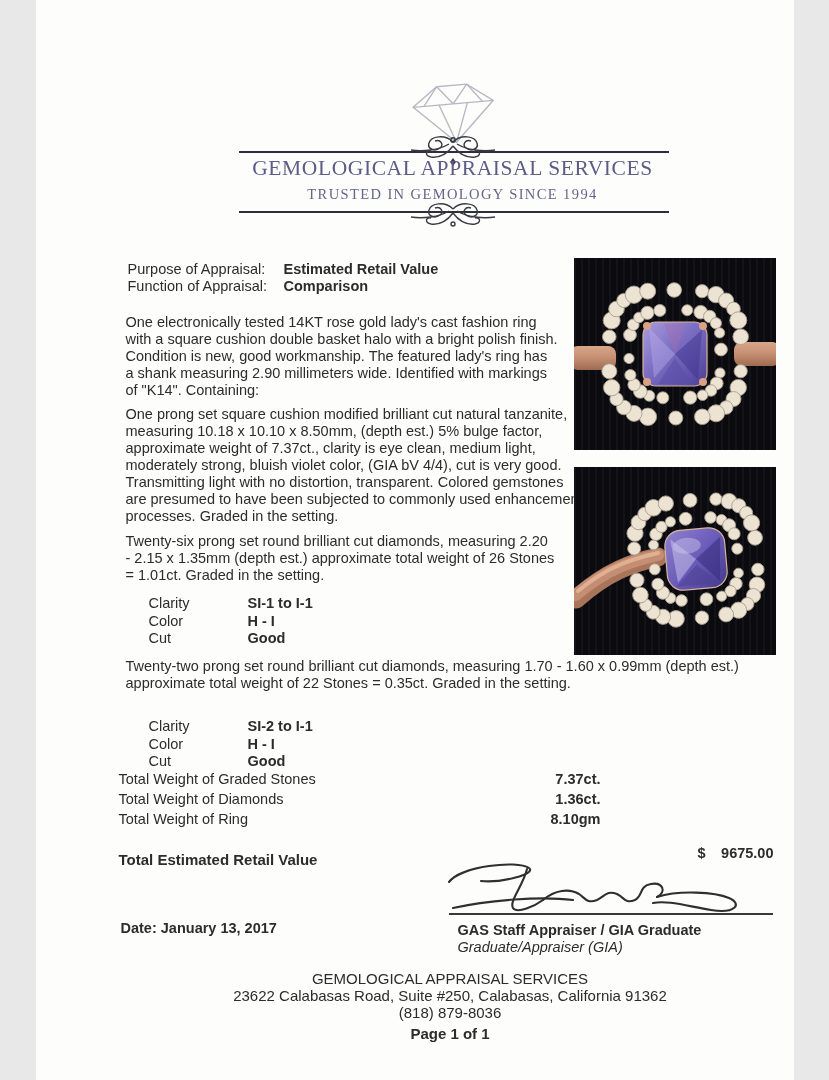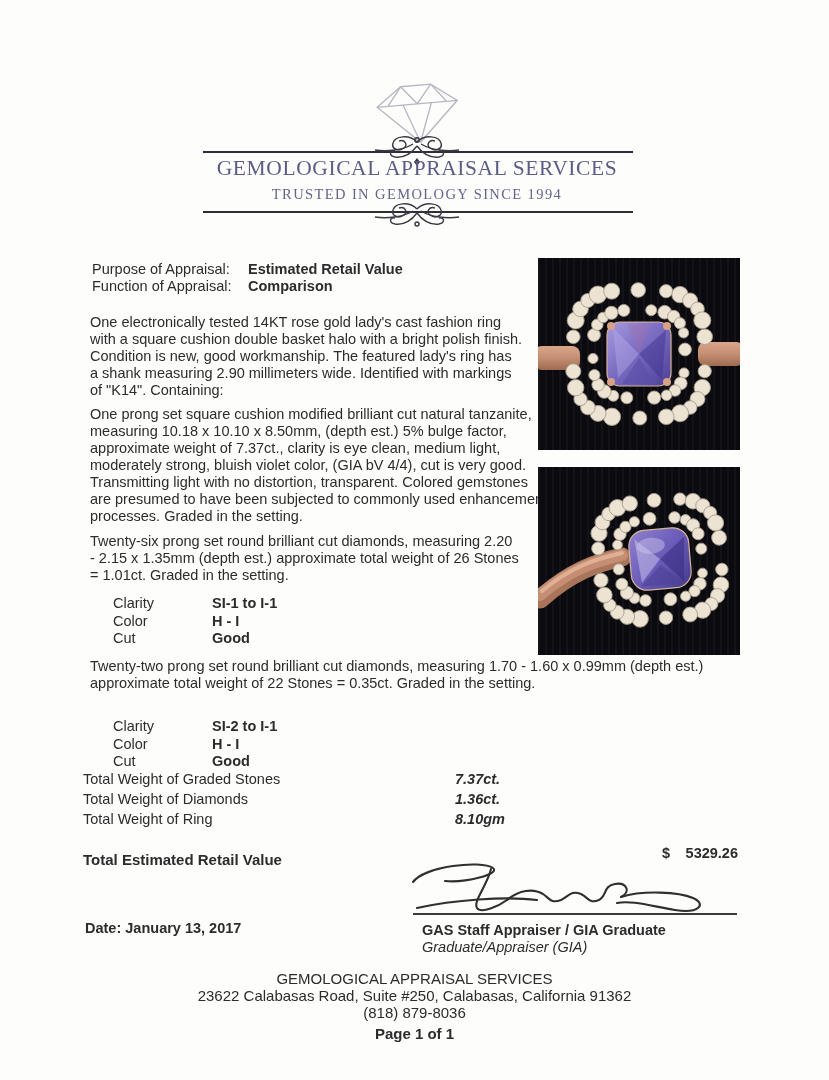--- a/index.html
+++ b/index.html
@@ -1,17 +1,17 @@
 <!DOCTYPE html>
 <html><head>
 <meta charset="utf-8">
 <style>
   html,body{margin:0;padding:0;background:#e8e8e8;}
   #page{
-    position:relative;width:829px;height:1080px;margin:0 auto;
+    position:relative;width:758px;height:1080px;margin:0 auto;
     background:#fdfdfc;overflow:hidden;
     font-family:"Liberation Sans", sans-serif;color:#2c2c2c;
   }
   .abs{position:absolute;}
   
   .logo-diamond{left:374px;top:82px;width:88px;height:62px;}
   .rule{left:203px;width:430px;height:2px;background:#2e2e38;}
   .rule.top{top:151px;}
   .rule.bottom{top:211px;}
   .ornament{left:369px;width:96px;height:30px;}
@@ -38,21 +38,21 @@
   .para-tanzanite{top:406px;}
   .para-d26{top:533px;}
   .para-d22{top:658px;}
   
   .grade-label{left:113px;font-size:14.5px;}
   .grade-value{left:212px;font-size:14.5px;font-weight:bold;}
   .g1r0{top:595px;} .g1r1{top:613px;} .g1r2{top:630px;}
   .g2r0{top:718px;} .g2r1{top:736px;} .g2r2{top:753px;}
   
   .tot-label{left:83px;font-size:14.5px;}
-  .tot-value{left:455px;width:110px;text-align:left;font-size:14.5px;font-weight:bold;font-style:italic;}
+  .tot-value{left:455px;width:110px;text-align:right;font-size:14.5px;font-weight:bold;}
   .t0{top:771px;} .t1{top:791px;} .t2{top:811px;}
   .grand-label{left:83px;top:851px;font-size:15px;font-weight:bold;}
   .grand-currency{left:662px;top:845px;font-size:14.5px;font-weight:bold;}
   .grand-amount{left:676px;top:845px;width:62px;text-align:right;font-size:14.5px;font-weight:bold;}
   
   .signature-svg{left:403px;top:860px;width:305px;height:58px;}
   .sig-rule{left:413px;top:913px;width:324px;height:2px;background:#3a3a3a;}
   .date-line{left:85px;top:920px;font-size:14.5px;font-weight:bold;}
   .appraiser-title{left:422px;top:922px;font-size:14.5px;font-weight:bold;}
   .appraiser-sub{left:422px;top:939px;font-size:14.5px;font-style:italic;}
@@ -158,21 +158,21 @@
 
   <div class="abs tot-label t0">Total Weight of Graded Stones</div>
   <div class="abs tot-value t0">7.37ct.</div>
   <div class="abs tot-label t1">Total Weight of Diamonds</div>
   <div class="abs tot-value t1">1.36ct.</div>
   <div class="abs tot-label t2">Total Weight of Ring</div>
   <div class="abs tot-value t2">8.10gm</div>
 
   <div class="abs grand-label">Total Estimated Retail Value</div>
   <div class="abs grand-currency">$</div>
-  <div class="abs grand-amount">5329.26</div>
+  <div class="abs grand-amount">9675.00</div>
 
   <svg class="abs signature-svg" viewBox="0 0 305 58" fill="none">
     <g stroke="#2f2f2f" stroke-width="2.1" stroke-linecap="round">
       <path d="M10,22 C22,6 78,0 90,8 C98,14 62,23 42,21"></path>
       <path d="M88,9 C84,26 70,41 74,48 C78,54 96,46 104,40"></path>
       <path d="M104,40 C116,30 130,28 140,34 C146,38 148,44 158,40 C166,36 168,30 178,34 C186,38 186,44 196,40 C204,36 200,26 212,24 C224,22 228,32 218,37"></path>
       <path d="M218,37 C240,30 276,32 290,38 C304,44 296,54 272,50 C248,46 228,40 214,43"></path>
       <path d="M14,48 C50,40 102,36 134,40"></path>
     </g>
   </svg>

